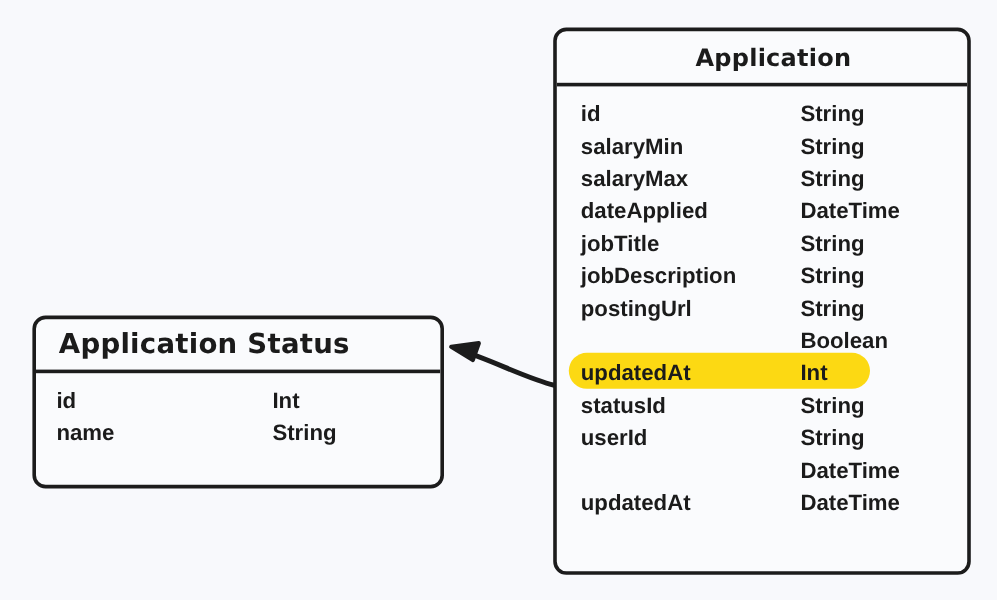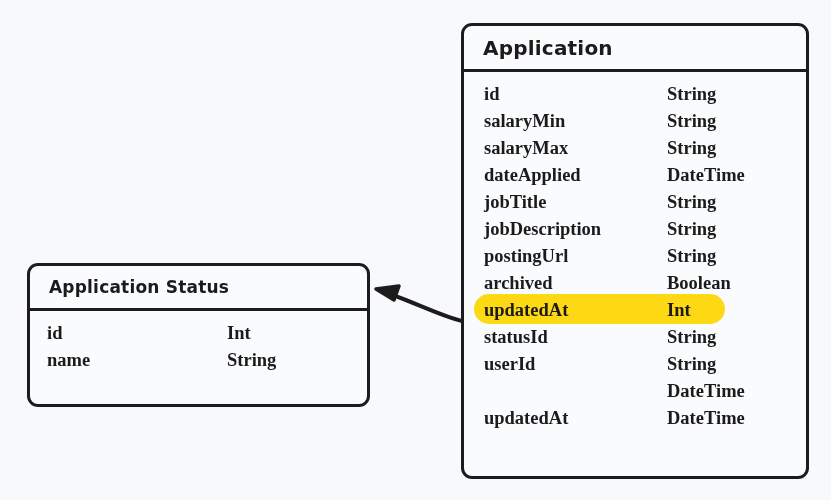--- a/index.html
+++ b/index.html
@@ -47,21 +47,21 @@
 
   .entity-body {
     position: relative;
     box-sizing: border-box;
   }
 
   .field-row {
     position: relative;
     display: block;
     white-space: nowrap;
-    font-family: Liberation Serif, serif;
+    font-family: Liberation Sans, sans-serif;
     font-weight: 700;
     color: #1b1b1b;
     padding-left: 11px;
   }
 
   .field-name {
     position: absolute;
     white-space: nowrap;
   }
 
@@ -80,20 +80,21 @@
   
   #entity-application {
     left: 461px;
     top: 23px;
     width: 348px;
     height: 456px;
   }
   #entity-application .entity-header {
     height: 46px;
     padding-left: 19px;
+    justify-content: center;
   }
   #entity-application .entity-title {
     font-size: 20px;
   }
   #entity-application .entity-body {
     height: 404px;
   }
   #entity-application .field-row {
     height: 27px;
   }
@@ -110,21 +111,21 @@
     left: 27px;
     top: 263px;
     width: 343px;
     height: 144px;
   }
   #entity-application-status .entity-header {
     height: 45px;
     padding-left: 19px;
   }
   #entity-application-status .entity-title {
-    font-size: 17px;
+    font-size: 23px;
   }
   #entity-application-status .entity-body {
     height: 93px;
   }
   #entity-application-status .field-row {
     height: 27px;
   }
   #entity-application-status .field-name { left: 17px; }
   #entity-application-status .field-type { left: 197px; }
   #entity-application-status .field-row .field-name,
@@ -208,21 +209,20 @@
       </div>
       <div class="field-row">
         <span class="field-name">jobDescription</span>
         <span class="field-type">String</span>
       </div>
       <div class="field-row">
         <span class="field-name">postingUrl</span>
         <span class="field-type">String</span>
       </div>
       <div class="field-row">
-        <span class="field-name">archived</span>
         <span class="field-type">Boolean</span>
       </div>
       <div class="field-row">
         <span class="field-name">updatedAt</span>
         <span class="field-type">Int</span>
       </div>
       <div class="field-row">
         <span class="field-name">statusId</span>
         <span class="field-type">String</span>
       </div>

